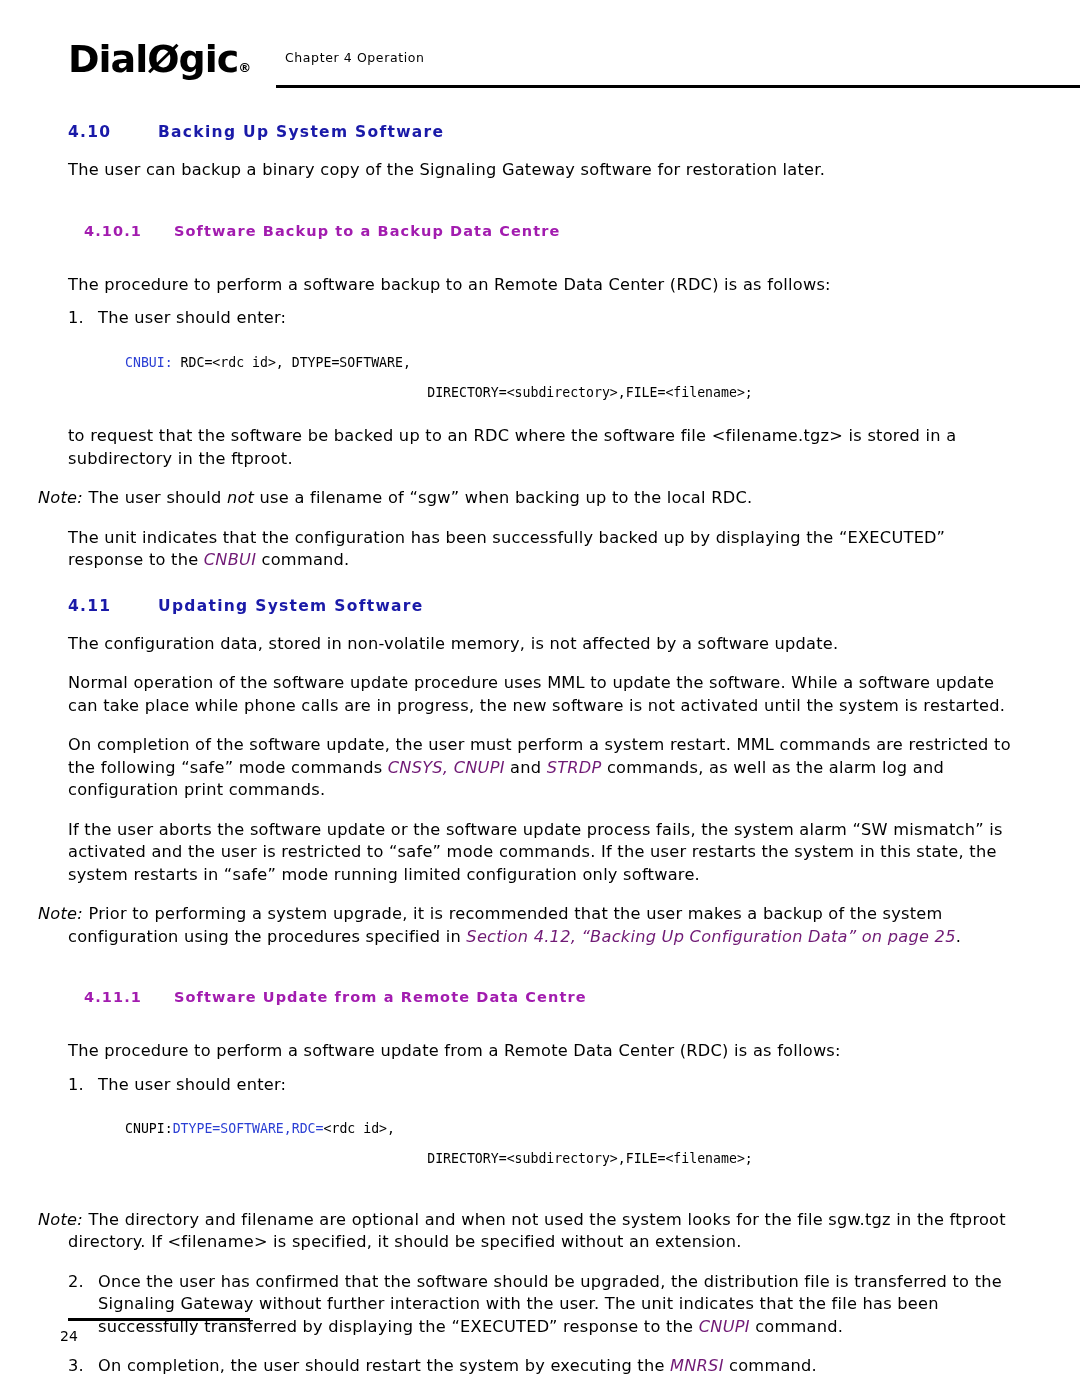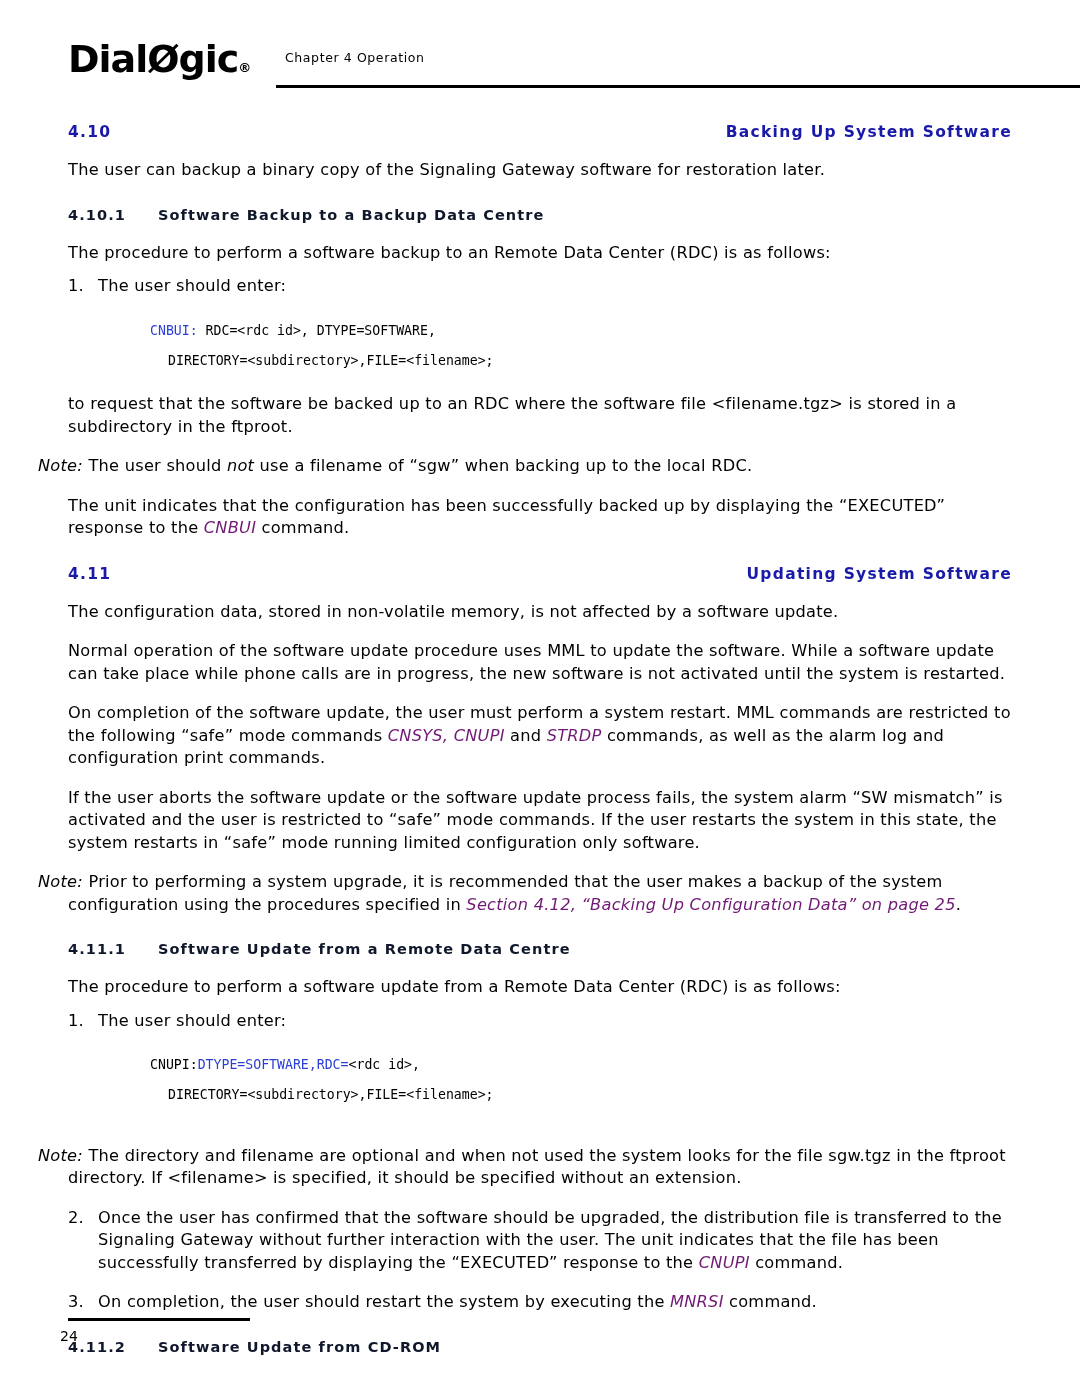--- a/index.html
+++ b/index.html
@@ -78,51 +78,50 @@
   }
 
   h2.section {
     margin: 0;
     font-size: 15.5px;
     font-weight: bold;
     color: #1a1aa8;
     letter-spacing: 1.3px;
     line-height: 20px;
     display: flex;
-    justify-content: space-between;
   }
   h2.section .num {
     width: 90px;
     flex: none;
   }
   h3.subsection {
-    margin: 0;
+    margin: 16px;
     font-size: 14.5px;
     font-weight: bold;
-    color: #0f172a;
+    color: #a21caf;
     letter-spacing: 1.1px;
     line-height: 19px;
     display: flex;
   }
   h3.subsection .num {
     width: 90px;
     flex: none;
   }
 
   p.body {
     margin: 0;
     font-size: 16.2px;
     line-height: 22.5px;
     letter-spacing: 0.25px;
     color: #000000;
   }
   .indent-1 { margin-left: 27px; }
   .indent-note { margin-left: 57px; text-indent: -30px; }
-  .indent-mono { margin-left: 82px; }
-  .indent-mono2 { margin-left: 100px; }
+  .indent-mono { margin-left: 57px; }
+  .indent-mono2 { margin-left: 100px; text-align: center; }
 
   .mono {
     font-family: "DejaVu Sans Mono", monospace;
     font-size: 13.2px;
     line-height: 17px;
     letter-spacing: 0px;
     color: #000000;
   }
   .blue { color: #2b3fd4; }
   .link { color: #701a75; font-style: italic; }

